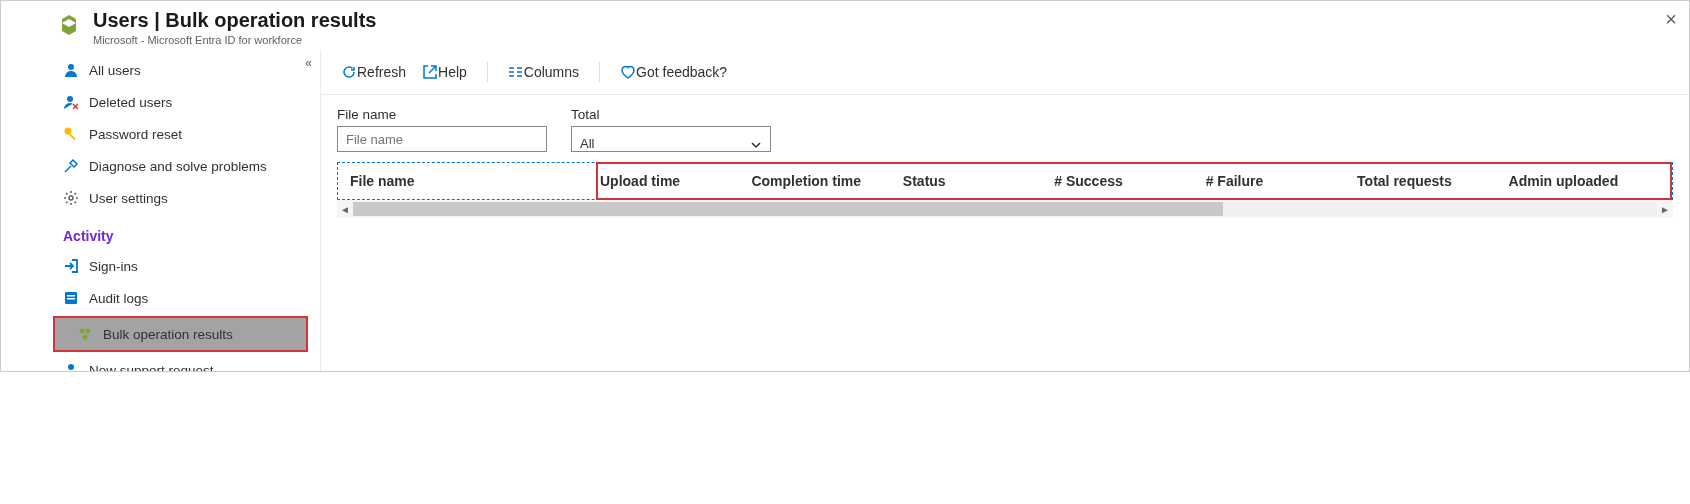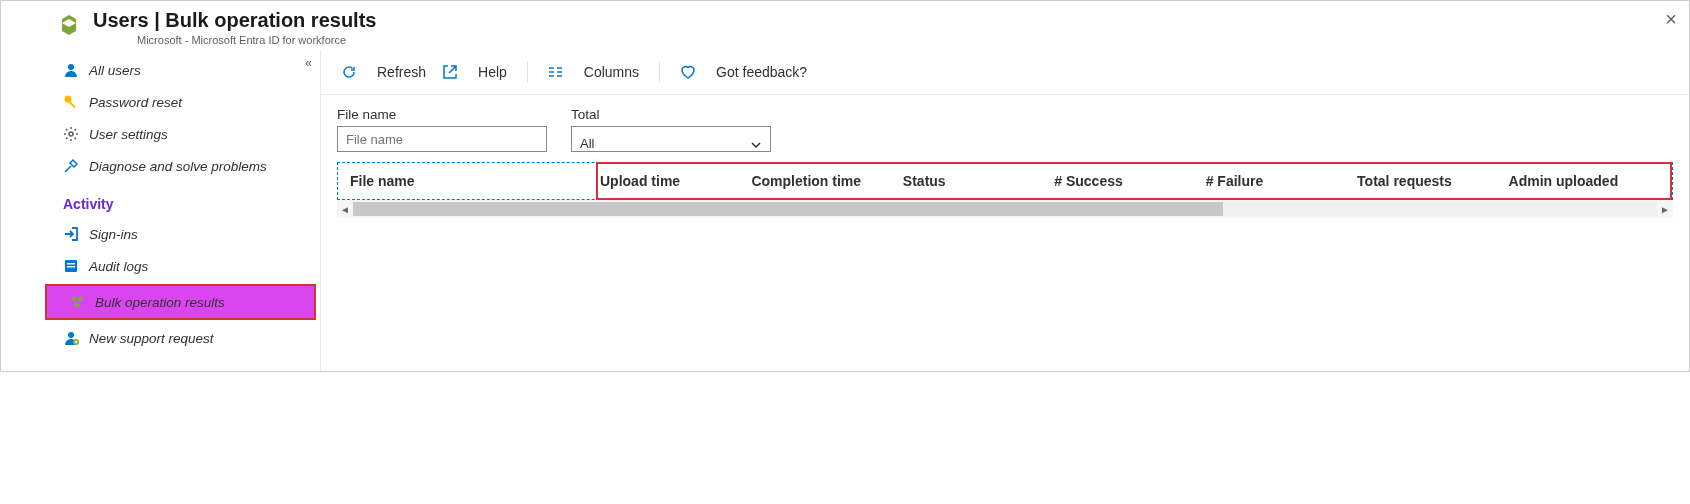--- a/index.html
+++ b/index.html
@@ -1,32 +1,32 @@
 <!DOCTYPE html>
 <html><head>
   <meta charset="utf-8">
   <style>
     * { box-sizing: border-box; margin: 0; padding: 0; }
     body { font-family: "Segoe UI", -apple-system, sans-serif; font-size: 13px; color: #323130; background: #fff; }
     .window { width: 1690px; height: 372px; border: 1px solid #ccc; display: flex; flex-direction: column; padding-left: 40px; }
     .titlebar { display: flex; align-items: flex-start; padding: 8px 16px 4px 16px; position: relative; border-bottom: 0; }
     .titlebar .app-icon { width: 24px; height: 24px; margin-right: 12px; margin-top: 4px; }
     .titlebar .title-main { font-size: 20px; font-weight: 600; color: #1b1a19; }
-    .titlebar .title-sub { font-size: 11px; color: #605e5c; margin-top: 2px; margin-left: 44px; }
+    .titlebar .title-sub { font-size: 11px; color: #605e5c; margin-top: 2px; }
     .titlebar .close { position: absolute; right: 12px; top: 8px; font-size: 20px; color: #605e5c; cursor: pointer; line-height: 1; }
     .body { flex: 1; display: flex; overflow: hidden; }
     .sidebar { width: 280px; border-right: 1px solid #edebe9; padding-top: 4px; position: relative; }
     .collapse-chevron { position: absolute; right: 8px; top: 6px; color: #605e5c; font-size: 12px; cursor: pointer; }
-    .nav-item { display: flex; align-items: center; gap: 10px; padding: 8px 16px 8px 22px; cursor: pointer; font-size: 13.5px; color: #323130; font-style: italic; }
-    .nav-item.selected { background: #d946ef; border: 2px solid #d13438; margin: 2px 4px; }
+    .nav-item { display: flex; align-items: center; gap: 10px; padding: 8px 16px 8px 22px; cursor: pointer; font-size: 13.5px; color: #323130; }
+    .nav-item.selected { background: #a3a3a3; border: 2px solid #d13438; margin: 2px 12px; }
     .nav-section { font-weight: 600; font-size: 14px; padding: 14px 16px 6px 22px; color: #6d28d9; }
     .nav-item .nav-icon { width: 16px; height: 16px; display: inline-flex; align-items: center; justify-content: center; flex-shrink: 0; }
     .main { flex: 1; display: flex; flex-direction: column; }
     .command-bar { display: flex; align-items: center; gap: 8px; padding: 10px 16px; border-bottom: 1px solid #edebe9; }
-    .cmd { display: inline-flex; align-items: flex-end; gap: 20px; color: #323130; cursor: pointer; font-size: 14px; padding: 4px 4px; }
+    .cmd { display: inline-flex; align-items: flex-end; gap: 0; color: #323130; cursor: pointer; font-size: 14px; padding: 4px 4px; }
     .cmd .ic { color: #0078d4; display: inline-flex; }
     .sep { width: 1px; height: 20px; background: #e1dfdd; margin: 0 8px; }
     .filters { display: flex; gap: 24px; padding: 12px 16px 10px 16px; }
     .filter-block { display: flex; flex-direction: column; gap: 4px; }
     .filter-label { font-size: 13.5px; color: #323130; }
     .filter-input { width: 210px; height: 26px; border: 1px solid #8a8886; padding: 0 8px; font-size: 13px; font-family: inherit; }
     .filter-select { position: relative; width: 200px; }
     .filter-select .select-box { height: 26px; border: 1px solid #8a8886; display: flex; align-items: flex-end; justify-content: space-between; padding: 0 8px; cursor: pointer; }
     .table-wrap { padding: 0 16px; }
     .table-header { display: flex; border: 1px dashed #0078d4; font-weight: 600; font-size: 14px; padding: 10px 12px; position: relative; }
@@ -73,43 +73,56 @@
               <g fill="#0078d4">
                 <circle cx="8" cy="5" r="3"></circle>
                 <path d="M2 15c0-3.3 2.7-6 6-6s6 2.7 6 6"></path>
               </g>
             </svg>
         </span>
         <span>All users</span>
       </div>
       <div class="nav-item">
         <span class="nav-icon">
+          <svg viewBox="0 0 16 16" width="16" height="16">
+              <g fill="#0078d4">
+                <circle cx="7" cy="5" r="3"></circle>
+                <path d="M1 15c0-3.3 2.7-6 6-6 1 0 2 .2 2.8.7"></path>
+                <line x1="10" y1="10" x2="15" y2="15" stroke="#d13438" stroke-width="1.5"></line>
+                <line x1="15" y1="10" x2="10" y2="15" stroke="#d13438" stroke-width="1.5"></line>
+              </g>
+            </svg>
+        </span>
+        <span>Deleted users</span>
+      </div>
+      <div class="nav-item">
+        <span class="nav-icon">
           <svg viewBox="0 0 16 16" width="16" height="16" fill="#ffb900">
               <circle cx="5" cy="5" r="3.5"></circle>
               <rect x="7" y="7" width="8" height="2" transform="rotate(45 7 7)"></rect>
             </svg>
         </span>
         <span>Password reset</span>
       </div>
       <div class="nav-item">
         <span class="nav-icon">
+          <svg viewBox="0 0 16 16" width="16" height="16" fill="none" stroke="#0078d4" stroke-width="1.5">
+              <path d="M2 14l6-6M10 2l4 4-3 3-4-4z"></path>
+            </svg>
+        </span>
+        <span>Diagnose and solve problems</span>
+      </div>
+      <div class="nav-item">
+        <span class="nav-icon">
           <svg viewBox="0 0 16 16" width="16" height="16" fill="none" stroke="#605e5c" stroke-width="1.5">
               <circle cx="8" cy="8" r="2"></circle>
               <path d="M8 1v2M8 13v2M1 8h2M13 8h2M3 3l1.4 1.4M11.6 11.6L13 13M13 3l-1.4 1.4M4.4 11.6L3 13"></path>
             </svg>
         </span>
         <span>User settings</span>
-      </div>
-      <div class="nav-item">
-        <span class="nav-icon">
-          <svg viewBox="0 0 16 16" width="16" height="16" fill="none" stroke="#0078d4" stroke-width="1.5">
-              <path d="M2 14l6-6M10 2l4 4-3 3-4-4z"></path>
-            </svg>
-        </span>
-        <span>Diagnose and solve problems</span>
       </div>
 
       <div class="nav-section">Activity</div>
       <div class="nav-item">
         <span class="nav-icon">
           <svg viewBox="0 0 16 16" width="16" height="16" fill="none" stroke="#0078d4" stroke-width="1.8">
               <path d="M9 2h5v12h-5M2 8h8M7 5l3 3-3 3"></path>
             </svg>
         </span>
         <span>Sign-ins</span>

